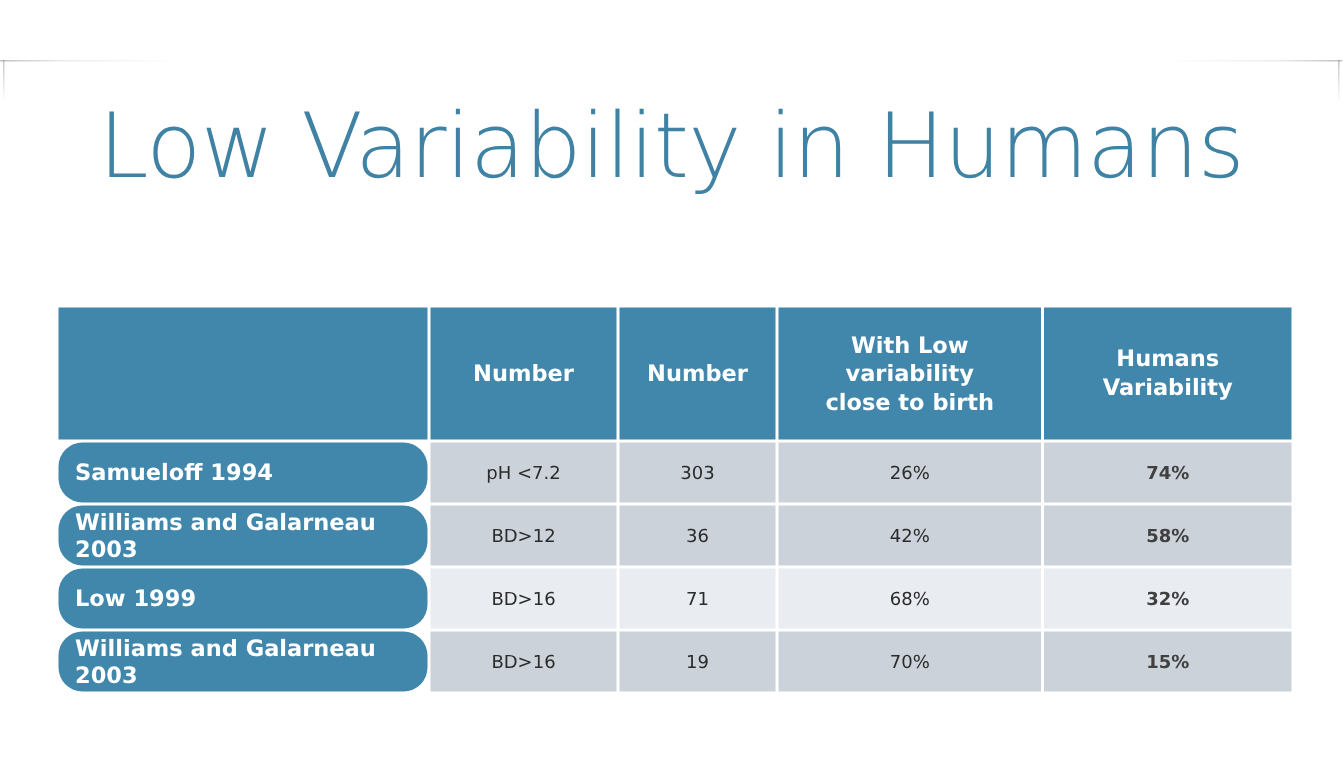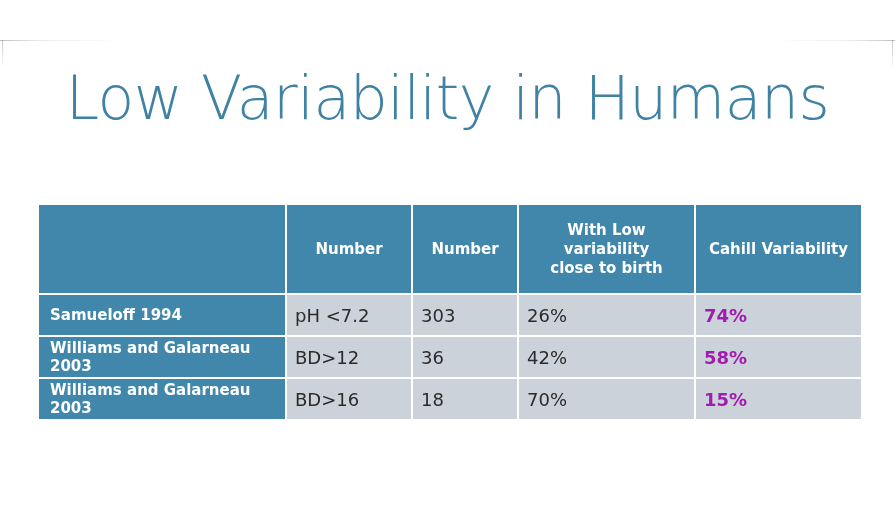--- a/index.html
+++ b/index.html
@@ -106,43 +106,44 @@
   #data-table thead th.blank-head {
     background: #4087ab;
   }
 
   
   #data-table tbody td {
     height: 40px;
     padding: 0 8px;
     border: 0;
     vertical-align: middle;
-    text-align: left;
+    text-align: center;
     font-family: "DejaVu Sans", sans-serif;
-    font-size: 18px;
+    font-size: 12px;
     color: #2b2b2b;
   }
 
   
   #data-table tbody td.study {
     background: #4087ab;
     color: #ffffff;
     font-weight: bold;
     font-size: 15px;
     text-align: left;
     padding-left: 11px;
+    border-radius: 16px;
     -webkit-font-smoothing: antialiased;
   }
 
   
   #data-table tbody tr.band-dark td.data  { background: #ccd2da; }
   #data-table tbody tr.band-light td.data { background: #e9ecf1; }
 
   #data-table tbody td.normal-var {
-    color: #a21caf;
+    color: #404040;
     font-weight: bold;
   }
 
   
   .artifact {
     position: absolute;
     background: #fcfcfc;
   }
   #artifact-a { left: 437px; top: 482px; width: 9px; height: 22px; }
   #artifact-b { left: 487px; top: 482px; width: 9px; height: 22px; }
@@ -169,21 +170,21 @@
     </colgroup>
     <thead>
       <tr>
         <th class="blank-head"></th>
         <th>Number</th>
         <th>Number</th>
         <th>
           <span>With Low variability</span><br>
           <span>close to birth</span>
         </th>
-        <th>Cahill Variability</th>
+        <th>Humans Variability</th>
       </tr>
     </thead>
     <tbody>
 
       <tr class="band-dark">
         <td class="study">Samueloff  1994</td>
         <td class="data">pH &lt;7.2</td>
         <td class="data">303</td>
         <td class="data">26%</td>
         <td class="data normal-var">74%</td>
@@ -191,25 +192,32 @@
 
 
       <tr class="band-dark">
         <td class="study">Williams and Galarneau 2003</td>
         <td class="data">BD&gt;12</td>
         <td class="data">36</td>
         <td class="data">42%</td>
         <td class="data normal-var">58%</td>
       </tr>
 
+      <tr class="band-light">
+        <td class="study">Low 1999</td>
+        <td class="data">BD&gt;16</td>
+        <td class="data">71</td>
+        <td class="data">68%</td>
+        <td class="data normal-var">32%</td>
+      </tr>
 
       <tr class="band-dark">
         <td class="study">Williams and Galarneau 2003</td>
         <td class="data">BD&gt;16</td>
-        <td class="data">18</td>
+        <td class="data">19</td>
         <td class="data">70%</td>
         <td class="data normal-var">15%</td>
       </tr>
 
     </tbody>
   </table>
 
   <div class="artifact" id="artifact-a"></div>
   <div class="artifact" id="artifact-b"></div>
 

